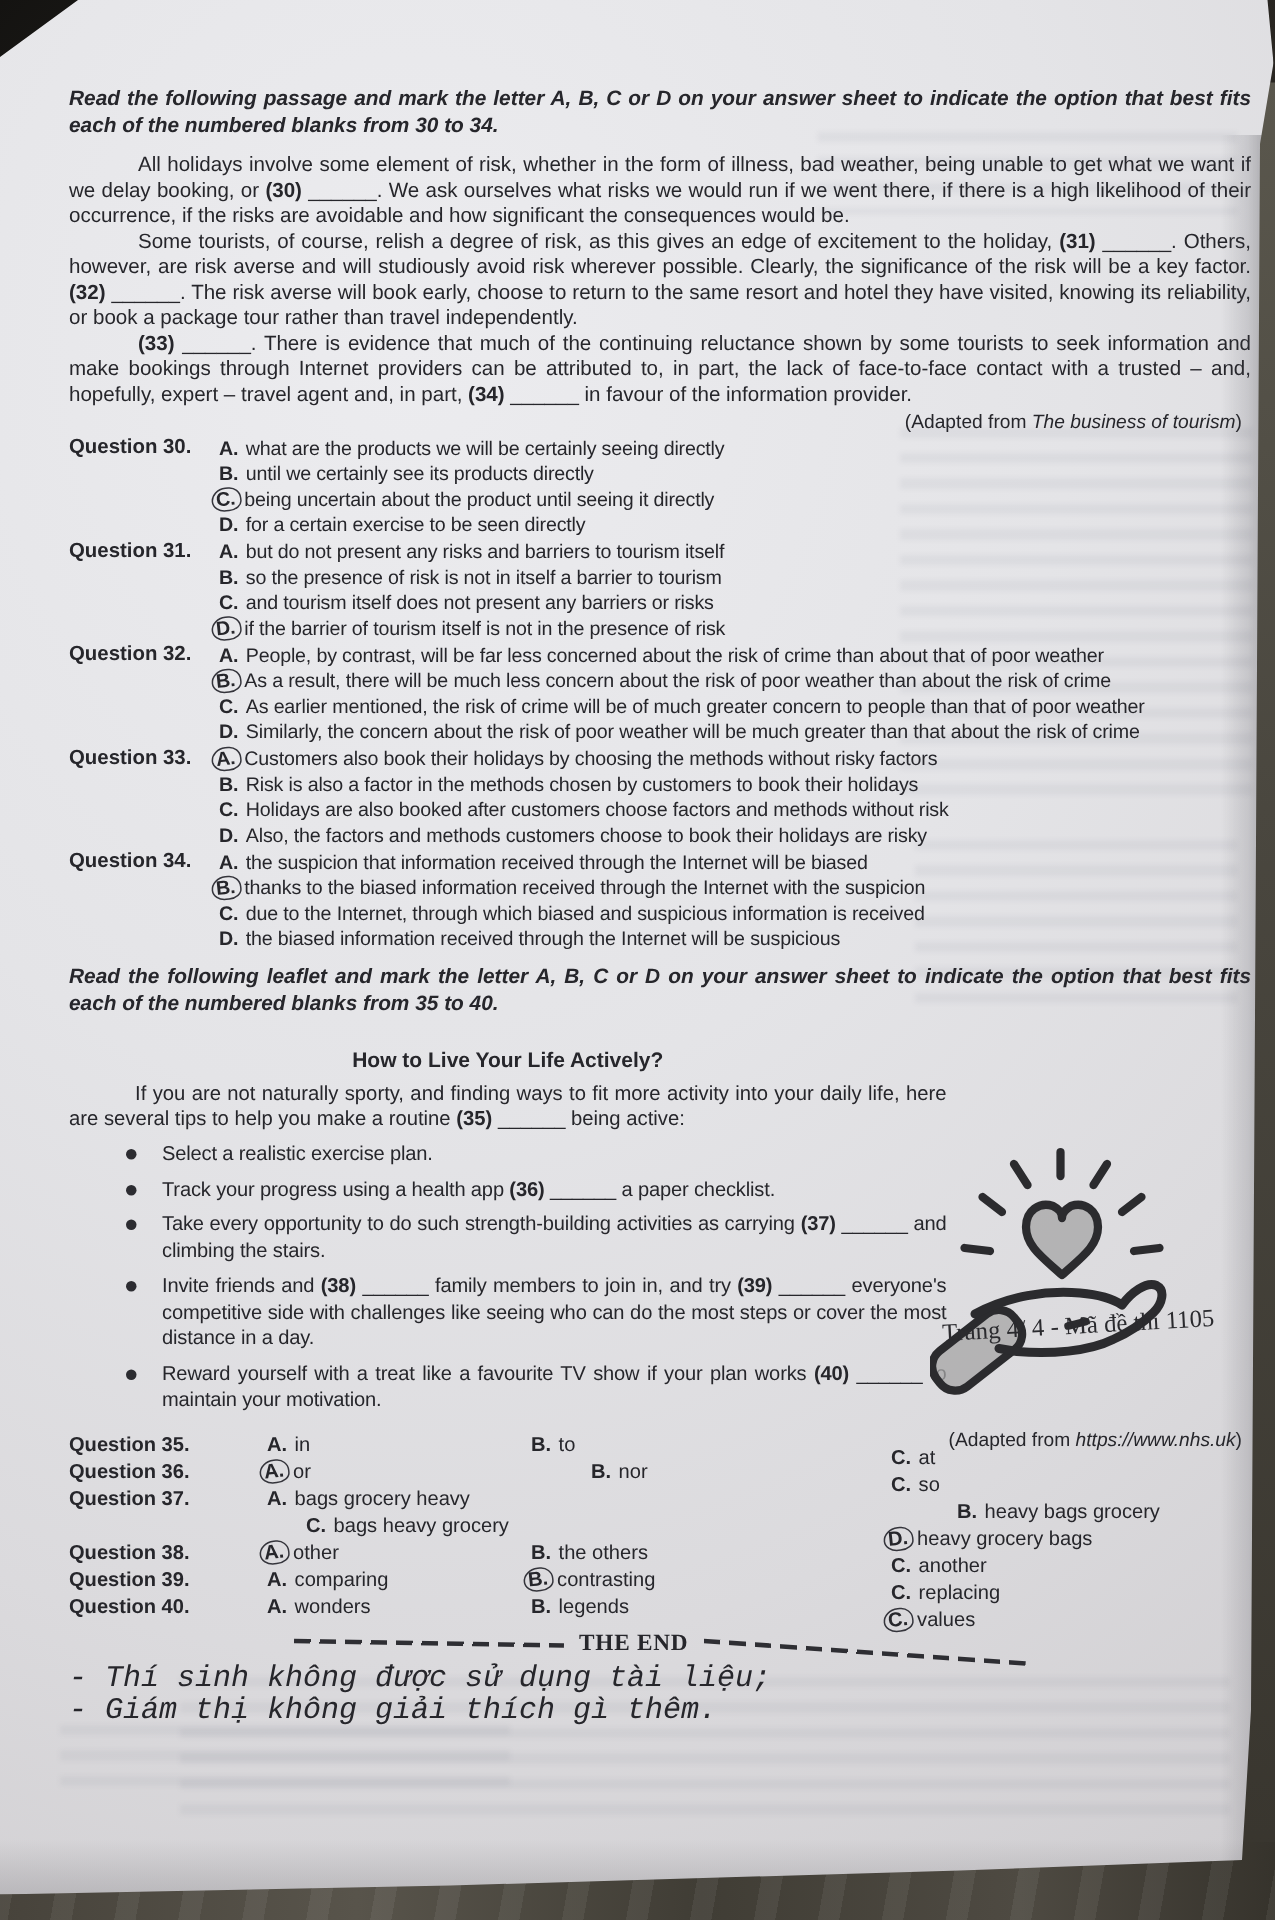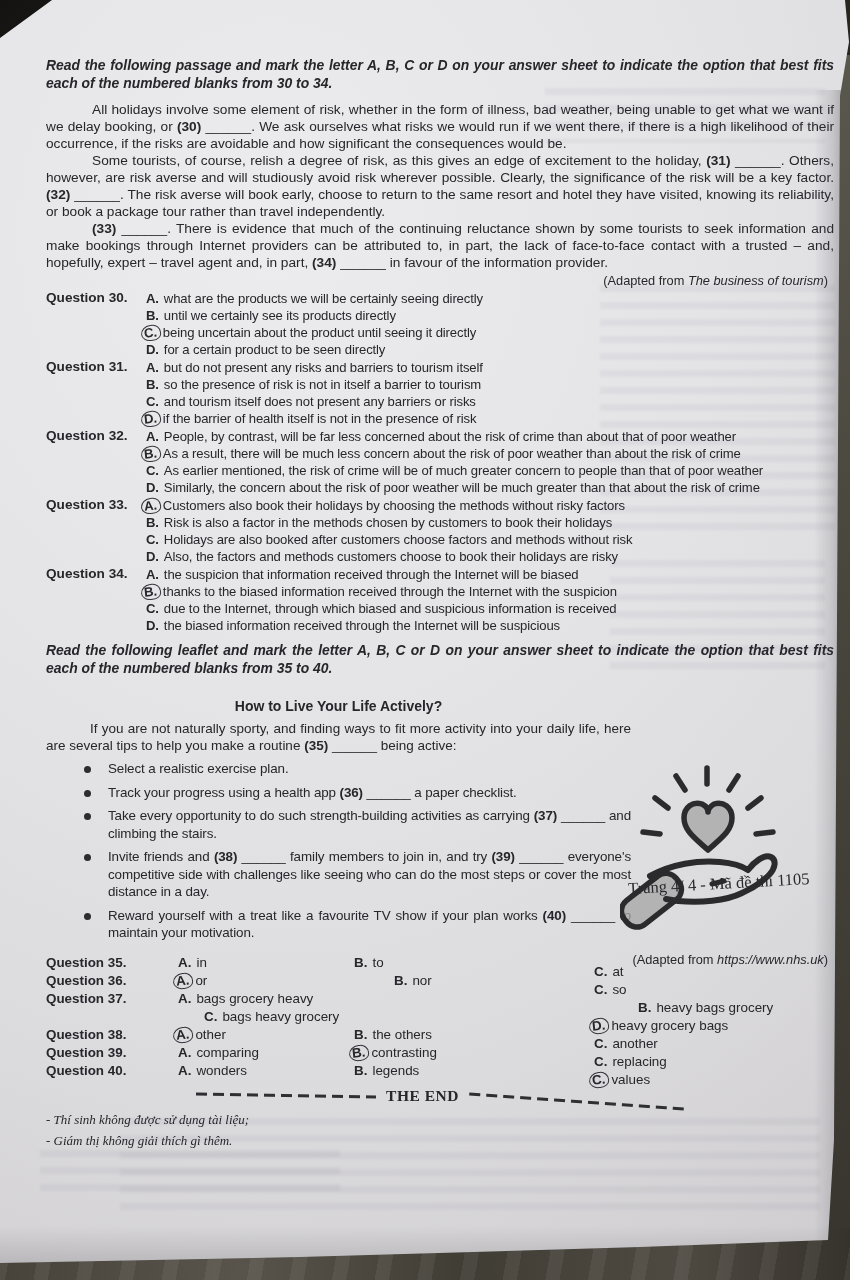--- a/index.html
+++ b/index.html
@@ -56,21 +56,21 @@
   .cell{white-space:nowrap;}
   .cshift{transform:translateY(9px);}
   .dshift{transform:translateY(24px);}
   .indent{padding-left:26px;}
   
   .the-end{display:flex;align-items:center;justify-content:center;gap:10px;margin:8px 0 4px 0;}
   .te-label{font-family:"Liberation Serif",serif;font-weight:bold;font-size:15.5px;letter-spacing:.5px;}
   .dash{height:3px;background:repeating-linear-gradient(90deg,#2e2e33 0 11px,transparent 11px 17px);}
   .dl{width:180px;transform:rotate(1deg);}
   .dr{width:215px;transform:rotate(4deg);margin-top:12px;}
-  .notes{margin-top:4px;font-family:Liberation Serif, serif;font-style:italic;font-size:13px;line-height:21px;}
+  .notes{margin-top:4px;font-family:Liberation Mono, monospace;font-style:italic;font-size:20px;line-height:21px;}
   .footer{position:absolute;right:40px;bottom:42px;font-family:"Liberation Serif",serif;
         font-size:16.5px;transform:rotate(-3.2deg);color:#2a2a2e;}
 </style>
 </head>
 <body>
 
 <div class="bg-right-strip"></div>
 <div class="bg-bottom-band"></div>
 
 <div class="paper">
@@ -88,28 +88,28 @@
     <p class="para"><span>Some tourists, of course, relish a degree of risk, as this gives an edge of excitement to the holiday, </span><span class="seg-b ">(31)</span><span> ______. Others, however, are risk averse and will studiously avoid risk wherever possible. Clearly, the significance of the risk will be a key factor. </span><span class="seg-b ">(32)</span><span> ______. The risk averse will book early, choose to return to the same resort and hotel they have visited, knowing its reliability, or book a package tour rather than travel independently.</span></p>
     <p class="para"><span class="seg-b ">(33)</span><span> ______. There is evidence that much of the continuing reluctance shown by some tourists to seek information and make bookings through Internet providers can be attributed to, in part, the lack of face-to-face contact with a trusted – and, hopefully, expert – travel agent and, in part, </span><span class="seg-b ">(34)</span><span> ______ in favour of the information provider.</span></p>
     <div class="attr"><span>(Adapted from </span><span class="seg-i">The business of tourism</span><span>)</span></div>
 
     <div id="s1-questions">
         <div class="s1q">
           <span class="q-label">Question 30.</span>
           <div class="opt-line"><span class="opt-letter">A.</span><span class="opt-text">what are the products we will be certainly seeing directly</span></div>
           <div class="opt-line"><span class="opt-letter">B.</span><span class="opt-text">until we certainly see its products directly</span></div>
           <div class="opt-line"><span class="opt-letter circ">C.</span><span class="opt-text">being uncertain about the product until seeing it directly</span></div>
-          <div class="opt-line"><span class="opt-letter">D.</span><span class="opt-text">for a certain product to be seen directly</span></div>
+          <div class="opt-line"><span class="opt-letter">D.</span><span class="opt-text">for a certain exercise to be seen directly</span></div>
         </div>
         <div class="s1q">
           <span class="q-label">Question 31.</span>
           <div class="opt-line"><span class="opt-letter">A.</span><span class="opt-text">but do not present any risks and barriers to tourism itself</span></div>
           <div class="opt-line"><span class="opt-letter">B.</span><span class="opt-text">so the presence of risk is not in itself a barrier to tourism</span></div>
           <div class="opt-line"><span class="opt-letter">C.</span><span class="opt-text">and tourism itself does not present any barriers or risks</span></div>
-          <div class="opt-line"><span class="opt-letter circ">D.</span><span class="opt-text">if the barrier of health itself is not in the presence of risk</span></div>
+          <div class="opt-line"><span class="opt-letter circ">D.</span><span class="opt-text">if the barrier of tourism itself is not in the presence of risk</span></div>
         </div>
         <div class="s1q">
           <span class="q-label">Question 32.</span>
           <div class="opt-line"><span class="opt-letter">A.</span><span class="opt-text">People, by contrast, will be far less concerned about the risk of crime than about that of poor weather</span></div>
           <div class="opt-line"><span class="opt-letter circ">B.</span><span class="opt-text">As a result, there will be much less concern about the risk of poor weather than about the risk of crime</span></div>
           <div class="opt-line"><span class="opt-letter">C.</span><span class="opt-text">As earlier mentioned, the risk of crime will be of much greater concern to people than that of poor weather</span></div>
           <div class="opt-line"><span class="opt-letter">D.</span><span class="opt-text">Similarly, the concern about the risk of poor weather will be much greater than that about the risk of crime</span></div>
         </div>
         <div class="s1q">
           <span class="q-label">Question 33.</span>

